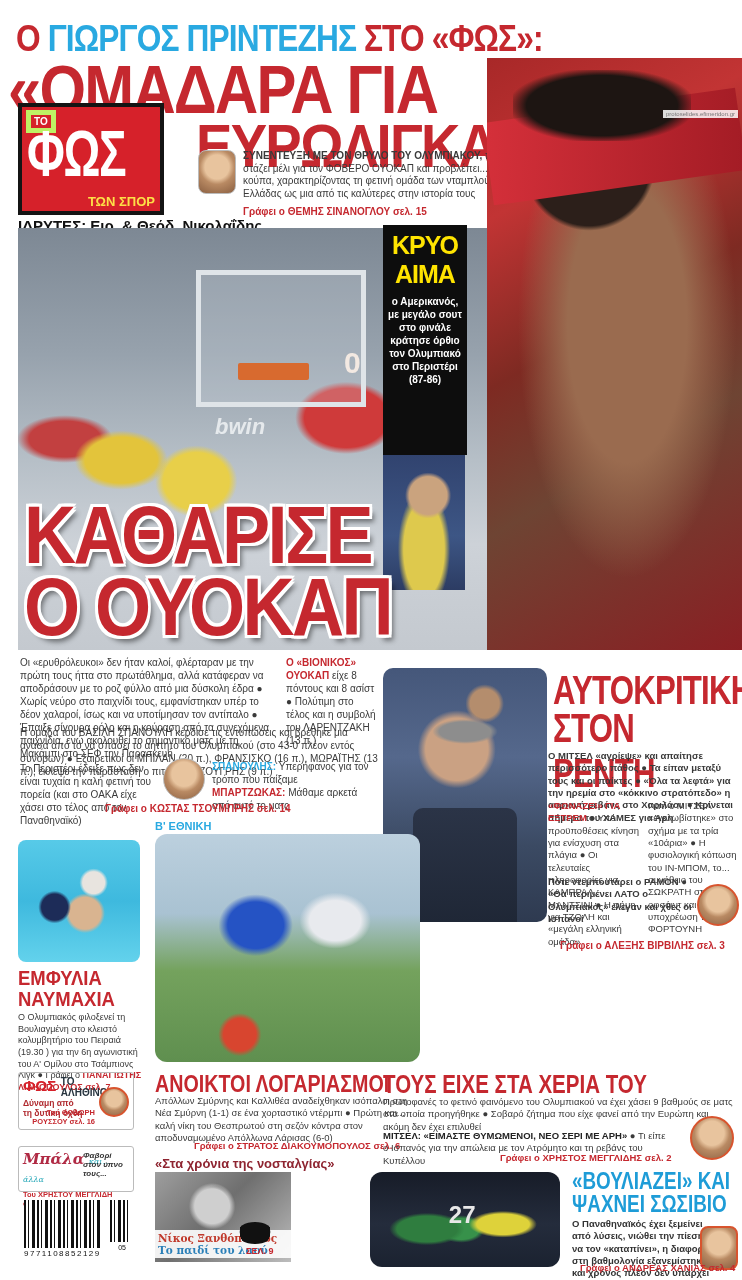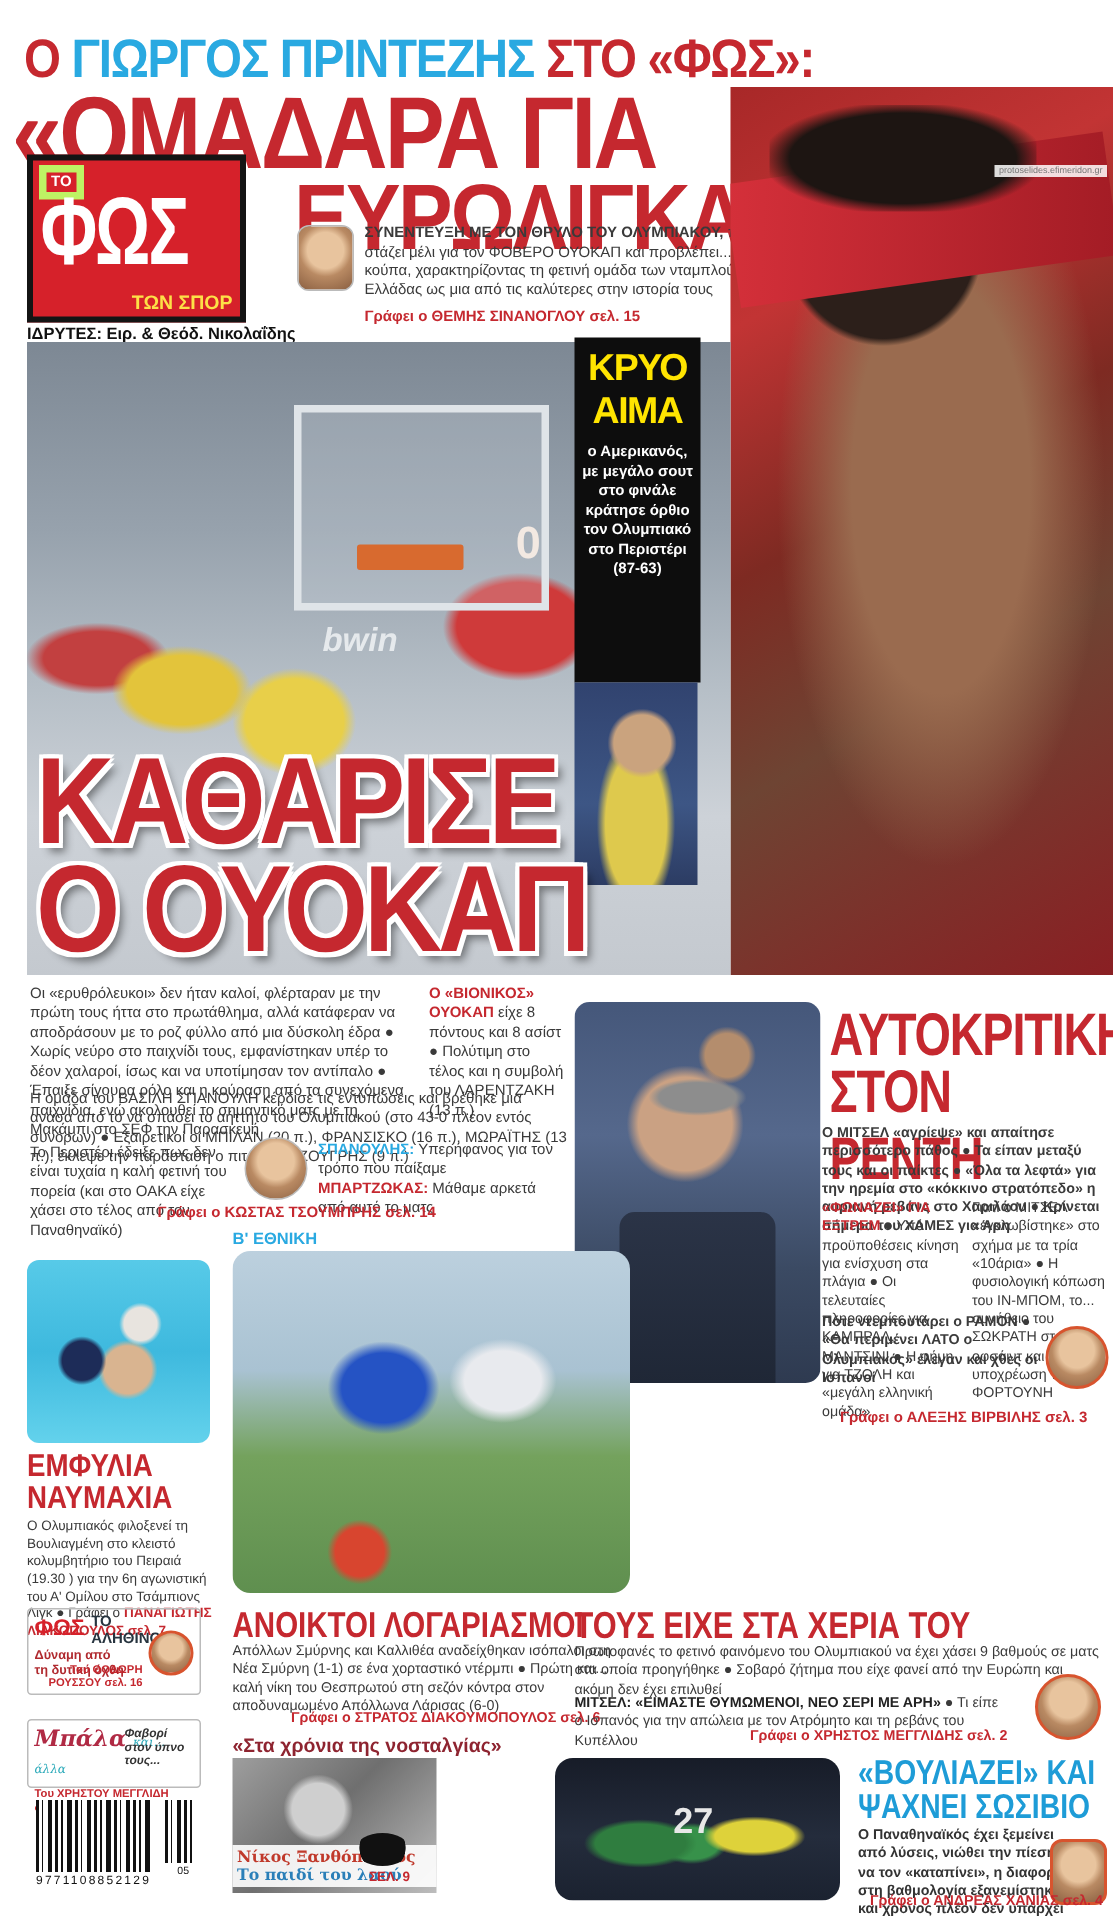--- a/index.html
+++ b/index.html
@@ -40,21 +40,21 @@
 
   <div class="abs w900 cond red" style="left:8px;top:50px;font-size:68px;letter-spacing:-2px;white-space:nowrap;">«ΟΜΑΔΑΡΑ ΓΙΑ</div>
   <div class="abs w900 cond red" style="left:196px;top:110px;font-size:62px;letter-spacing:-2px;white-space:nowrap;">ΕΥΡΩΛΙΓΚΑ!»</div>
 
   <div class="abs" style="left:18px;top:103px;width:146px;">
     <div style="position:relative;height:112px;background:#d6212a;border:4px solid #141414;box-sizing:border-box;">
       <div style="position:absolute;left:4px;top:3px;background:#d6212a;color:#fff;font-weight:900;font-size:10px;padding:1px 3px;border:5px solid #bef264;">ΤΟ</div>
       <div style="position:absolute;left:5px;top:10px;color:#fff;font-weight:900;font-size:64px;transform:scaleX(.72);transform-origin:left top;letter-spacing:-2px;">ΦΩΣ</div>
       <div style="position:absolute;right:5px;bottom:2px;color:#fde047;font-weight:700;font-size:13px;">ΤΩΝ ΣΠΟΡ</div>
     </div>
-    <div style="font-weight:700;font-size:11px;color:#111;padding:2px 0;white-space:nowrap;">ΙΔΡΥΤΕΣ: Ειρ. &amp; Θεόδ. Νικολαΐδης</div>
+    <div style="font-weight:700;font-size:15px;color:#111;padding:2px 0;white-space:nowrap;">ΙΔΡΥΤΕΣ: Ειρ. &amp; Θεόδ. Νικολαΐδης</div>
     <div style="border:1px solid #9a9a9a;">
       <div style="font-weight:700;font-size:8.5px;color:#444;padding:1px 2px;border-bottom:1px solid #9a9a9a;">Εκδότρια: Μαρία Νικολαΐδου</div>
       <div style="position:relative;padding:1px 2px;">
         <span style="font-weight:700;font-size:7.5px;color:#222;">ΤΡΙΤΗ 24 ΙΑΝΟΥΑΡΙΟΥ 2023 ● Α.Φ. 17972</span>
       </div>
     </div>
     <div style="position:absolute;right:-14px;top:128px;background:#fff;border:1px solid #555;border-radius:9px;font-size:9px;font-weight:700;padding:2px 5px;">1,50 €</div>
     <div style="margin-top:3px;background:#d6212a;color:#fff;font-weight:900;font-size:19px;text-align:center;padding:4px 0;">www.fosonline.gr</div>
   </div>
 
@@ -83,21 +83,21 @@
                 linear-gradient(180deg,#7d8894 0%,#97a2ad 30%,#b6bfc7 55%,#cdd2d8 75%,#c4c9cf 100%);">
     <div style="position:absolute;left:38%;top:10%;width:34%;height:30%;border:5px solid #dfe4e8;background:rgba(210,220,228,.25);"></div>
     <div style="position:absolute;left:47%;top:32%;width:15%;height:4%;background:#d86a2f;border-radius:2px;"></div>
     <div style="position:absolute;left:42%;top:44%;color:#f0f3f5;font-weight:900;font-size:22px;font-style:italic;opacity:.85;">bwin</div>
     <div class="jersey-num" style="left:67%;top:28%;width:40px;font-size:30px;">0</div>
   </div>
 
   <div class="abs blackbox" style="left:383px;top:225px;width:84px;height:230px;padding:6px 4px;box-sizing:border-box;text-align:center;">
     <div class="yellow w900" style="font-size:25px;letter-spacing:-1px;">ΚΡΥΟ</div>
     <div class="yellow w900" style="font-size:25px;letter-spacing:-1px;">ΑΙΜΑ</div>
-    <div class="bold" style="font-size:10px;line-height:1.3;margin-top:6px;">ο Αμερικανός, με μεγάλο σουτ στο φινάλε κράτησε όρθιο τον Ολυμπιακό στο Περιστέρι (87-63)</div>
+    <div class="bold" style="font-size:10px;line-height:1.3;margin-top:6px;">ο Αμερικανός, με μεγάλο σουτ στο φινάλε κράτησε όρθιο τον Ολυμπιακό στο Περιστέρι (87-86)</div>
   </div>
   <div class="ph" style="left:383px;top:455px;width:82px;height:135px;border-radius:0;
               background:
                 radial-gradient(circle at 55% 30%,#caa37e 0 18%,rgba(0,0,0,0) 22%),
                 radial-gradient(ellipse at 50% 70%,#dec94d 0 35%,rgba(0,0,0,0) 45%),
                 linear-gradient(180deg,#31436f 0%,#3d5685 60%,#2c3c63 100%);"></div>
 
   <div class="abs w900 cond outline-red" style="left:24px;top:488px;font-size:82px;letter-spacing:-3px;">ΚΑΘΑΡΙΣΕ</div>
   <div class="abs w900 cond outline-red" style="left:24px;top:560px;font-size:82px;letter-spacing:-3px;">Ο ΟΥΟΚΑΠ</div>
 

